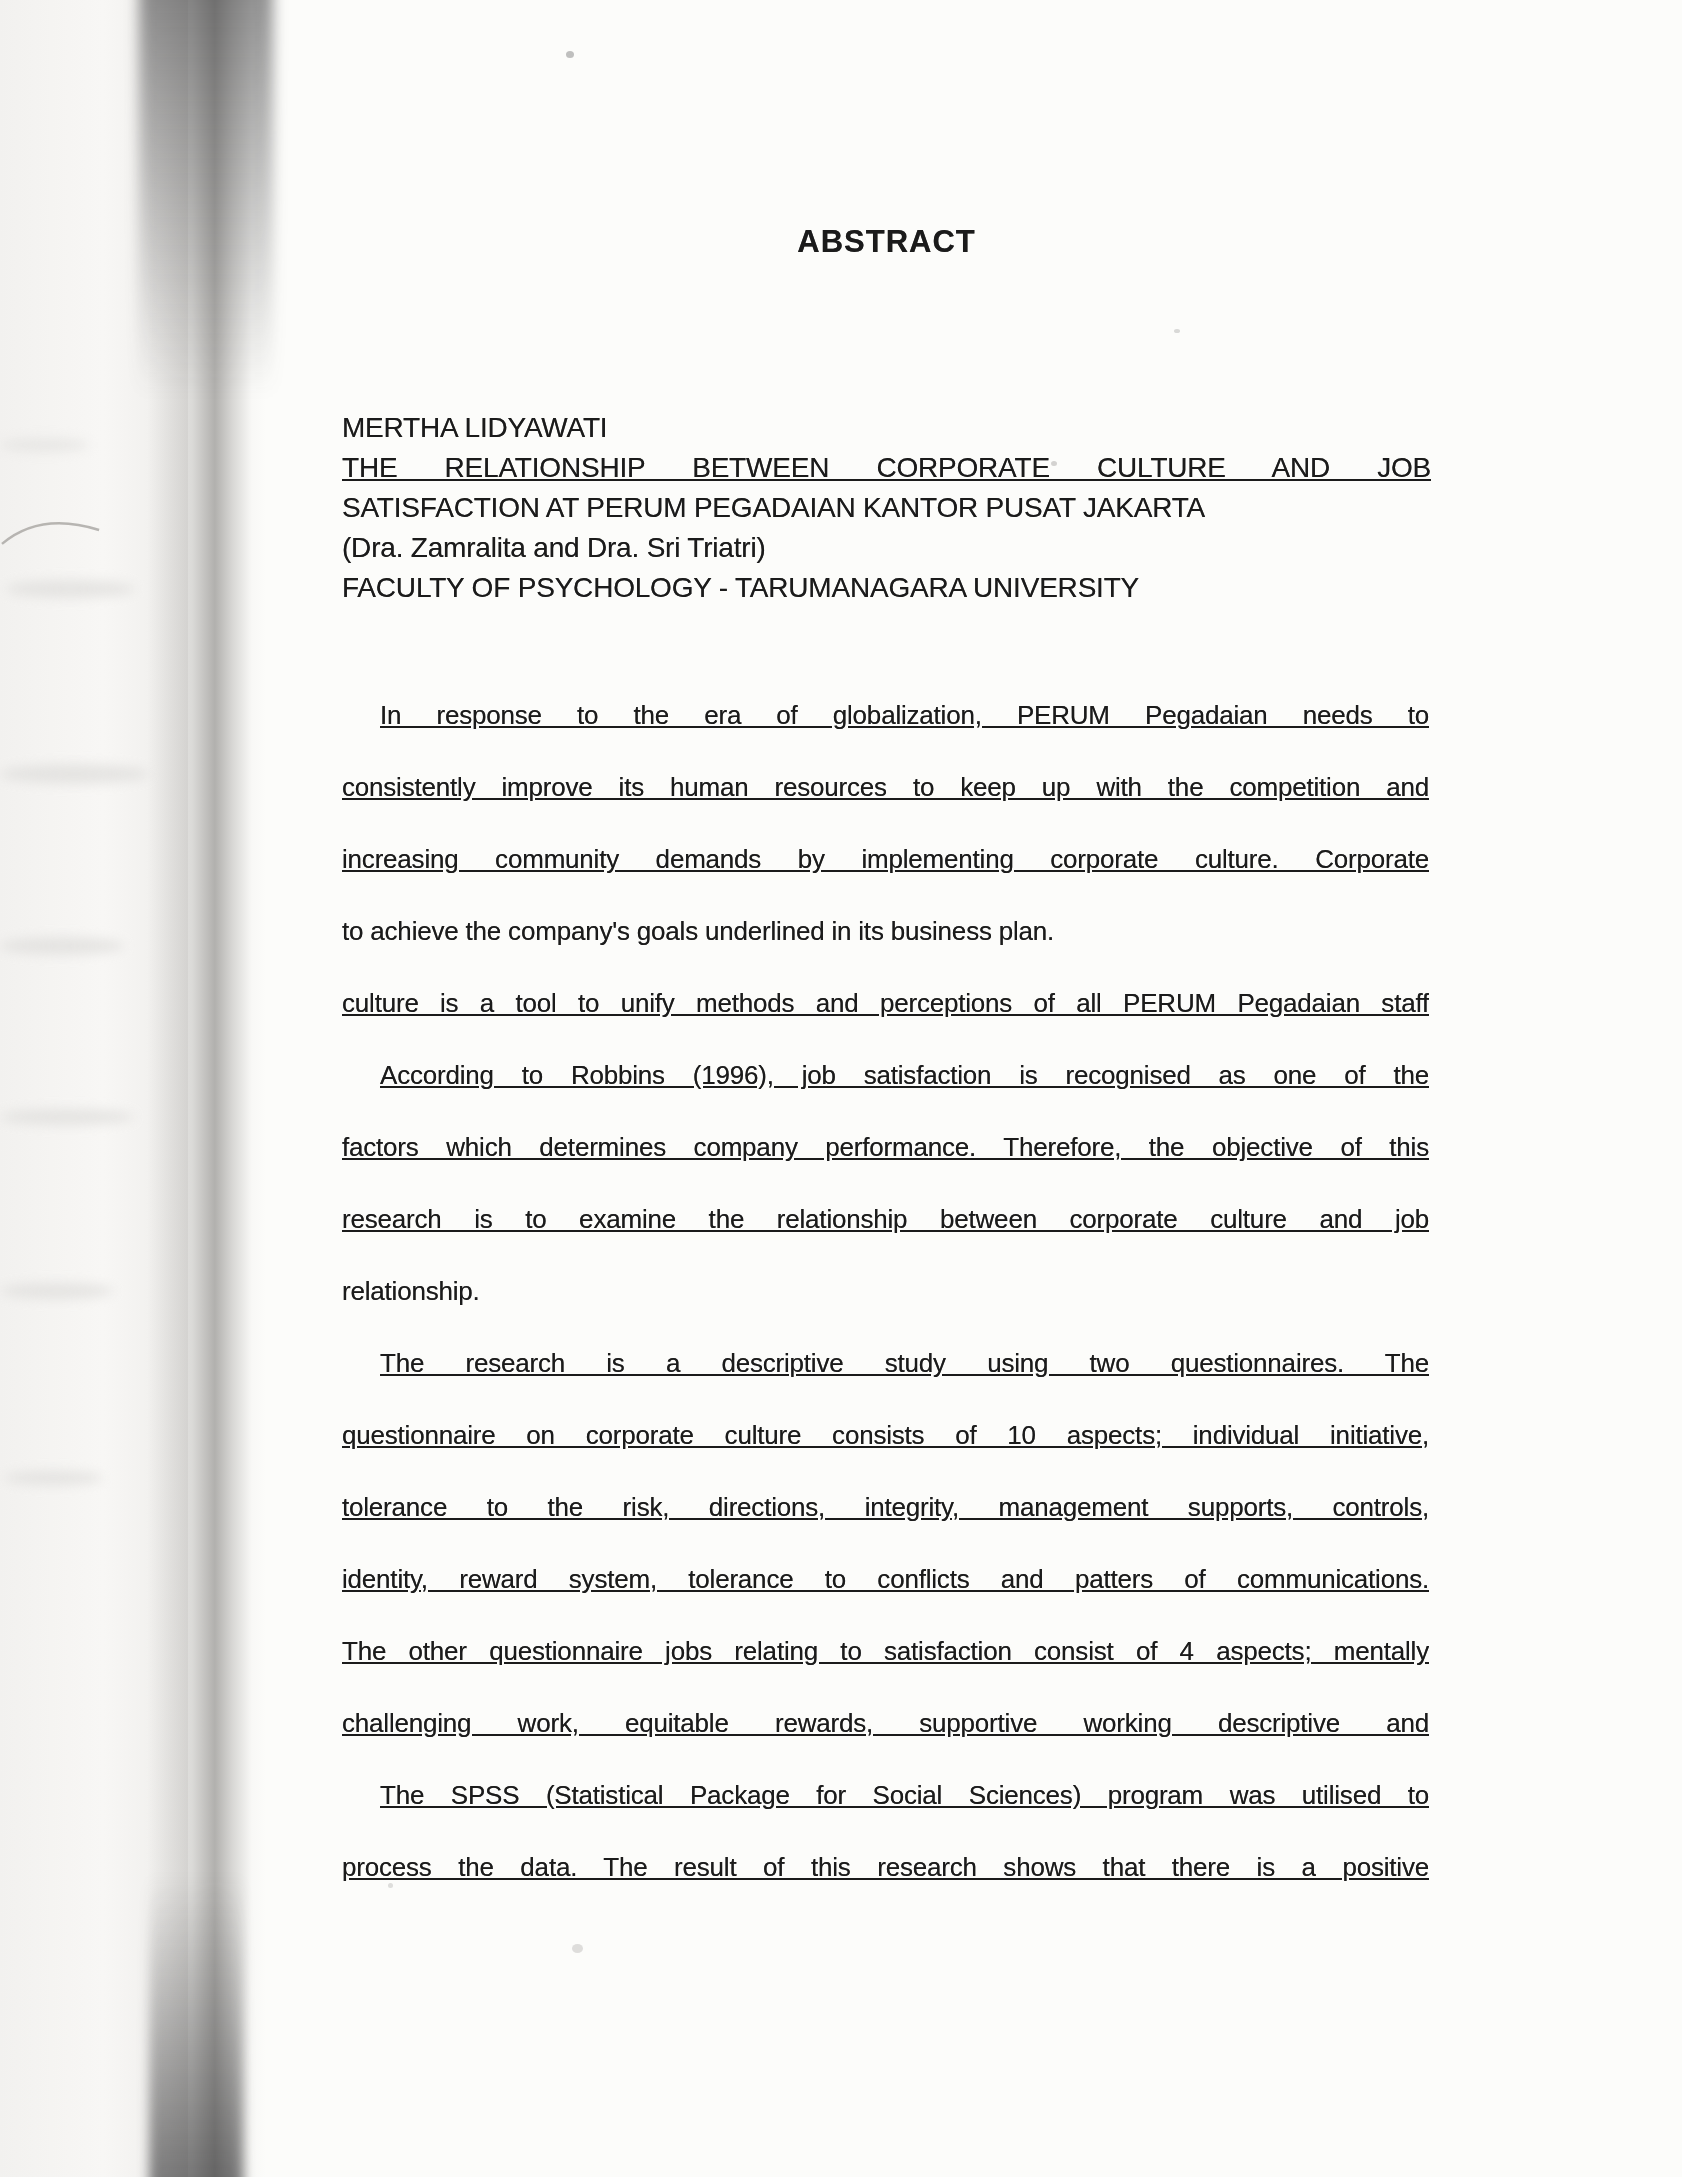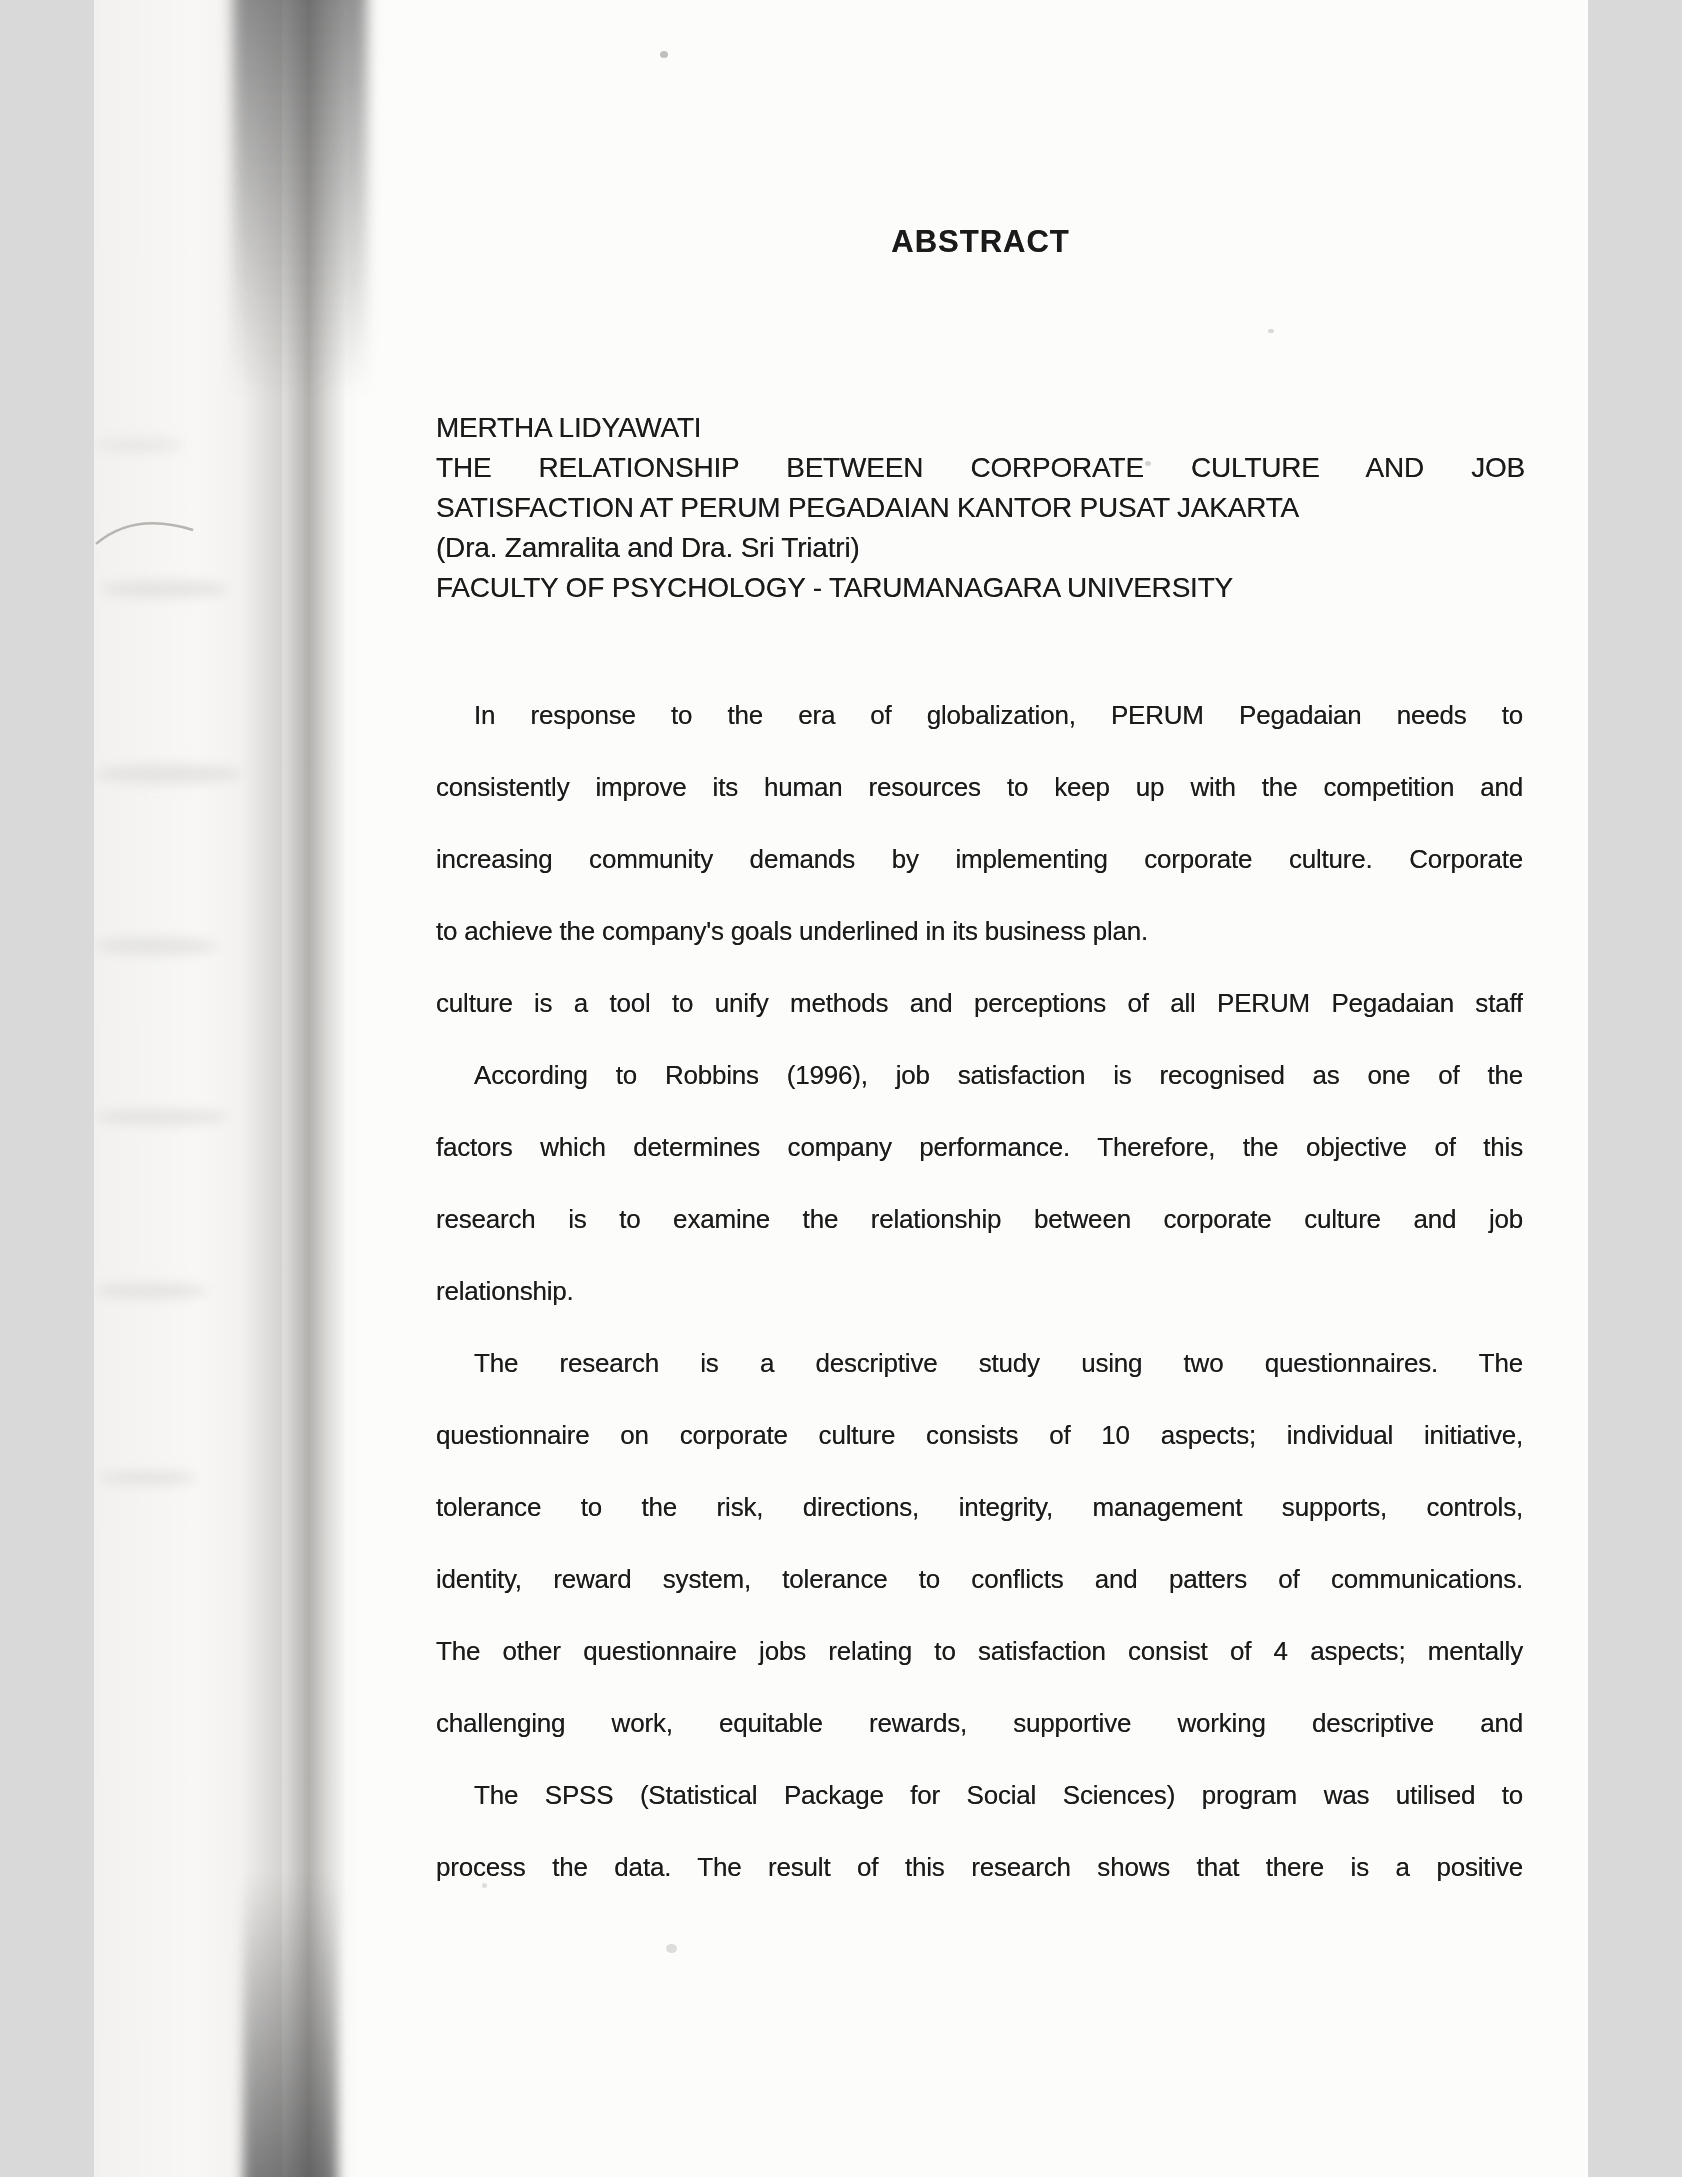--- a/index.html
+++ b/index.html
@@ -1,18 +1,18 @@
 <!DOCTYPE html>
 <html><head>
 <meta charset="utf-8">
 <style>
   html,body { margin:0; padding:0; background:#d9d9d9; }
   .page {
     position:relative;
-    width:1494px; height:2177px;
+    width:1682px; height:2177px;
     margin:0 auto;
     background:#fcfcfa;
     overflow:hidden;
     font-family:"Liberation Sans", sans-serif;
     color:#1b1b1b;
   }
   .txt { text-shadow: 0 0 0.6px rgba(25,25,25,0.7); }
 
   
   .left-wash {
@@ -54,21 +54,21 @@
   }
   .meta {
     position:absolute; left:342px; top:408px; width:1089px;
     font-size:28px; line-height:40px; letter-spacing:-0.2px;
   }
   .body-text {
     position:absolute; left:342px; top:679px; width:1087px;
     font-size:26px; letter-spacing:-0.2px;
   }
   .bline { height:72px; line-height:72px; overflow:hidden; }
-  .jf { text-align:justify; text-align-last:justify; }
+  .jf { text-align:justify; text-align-last:justify;text-decoration:underline; }
   .ind { text-indent:38px; }
 </style>
 </head>
 <body>
 
 <div class="page">
 
   <div class="left-wash"></div>
   <div class="bind-band"></div>
   <div class="bind-top"></div>

